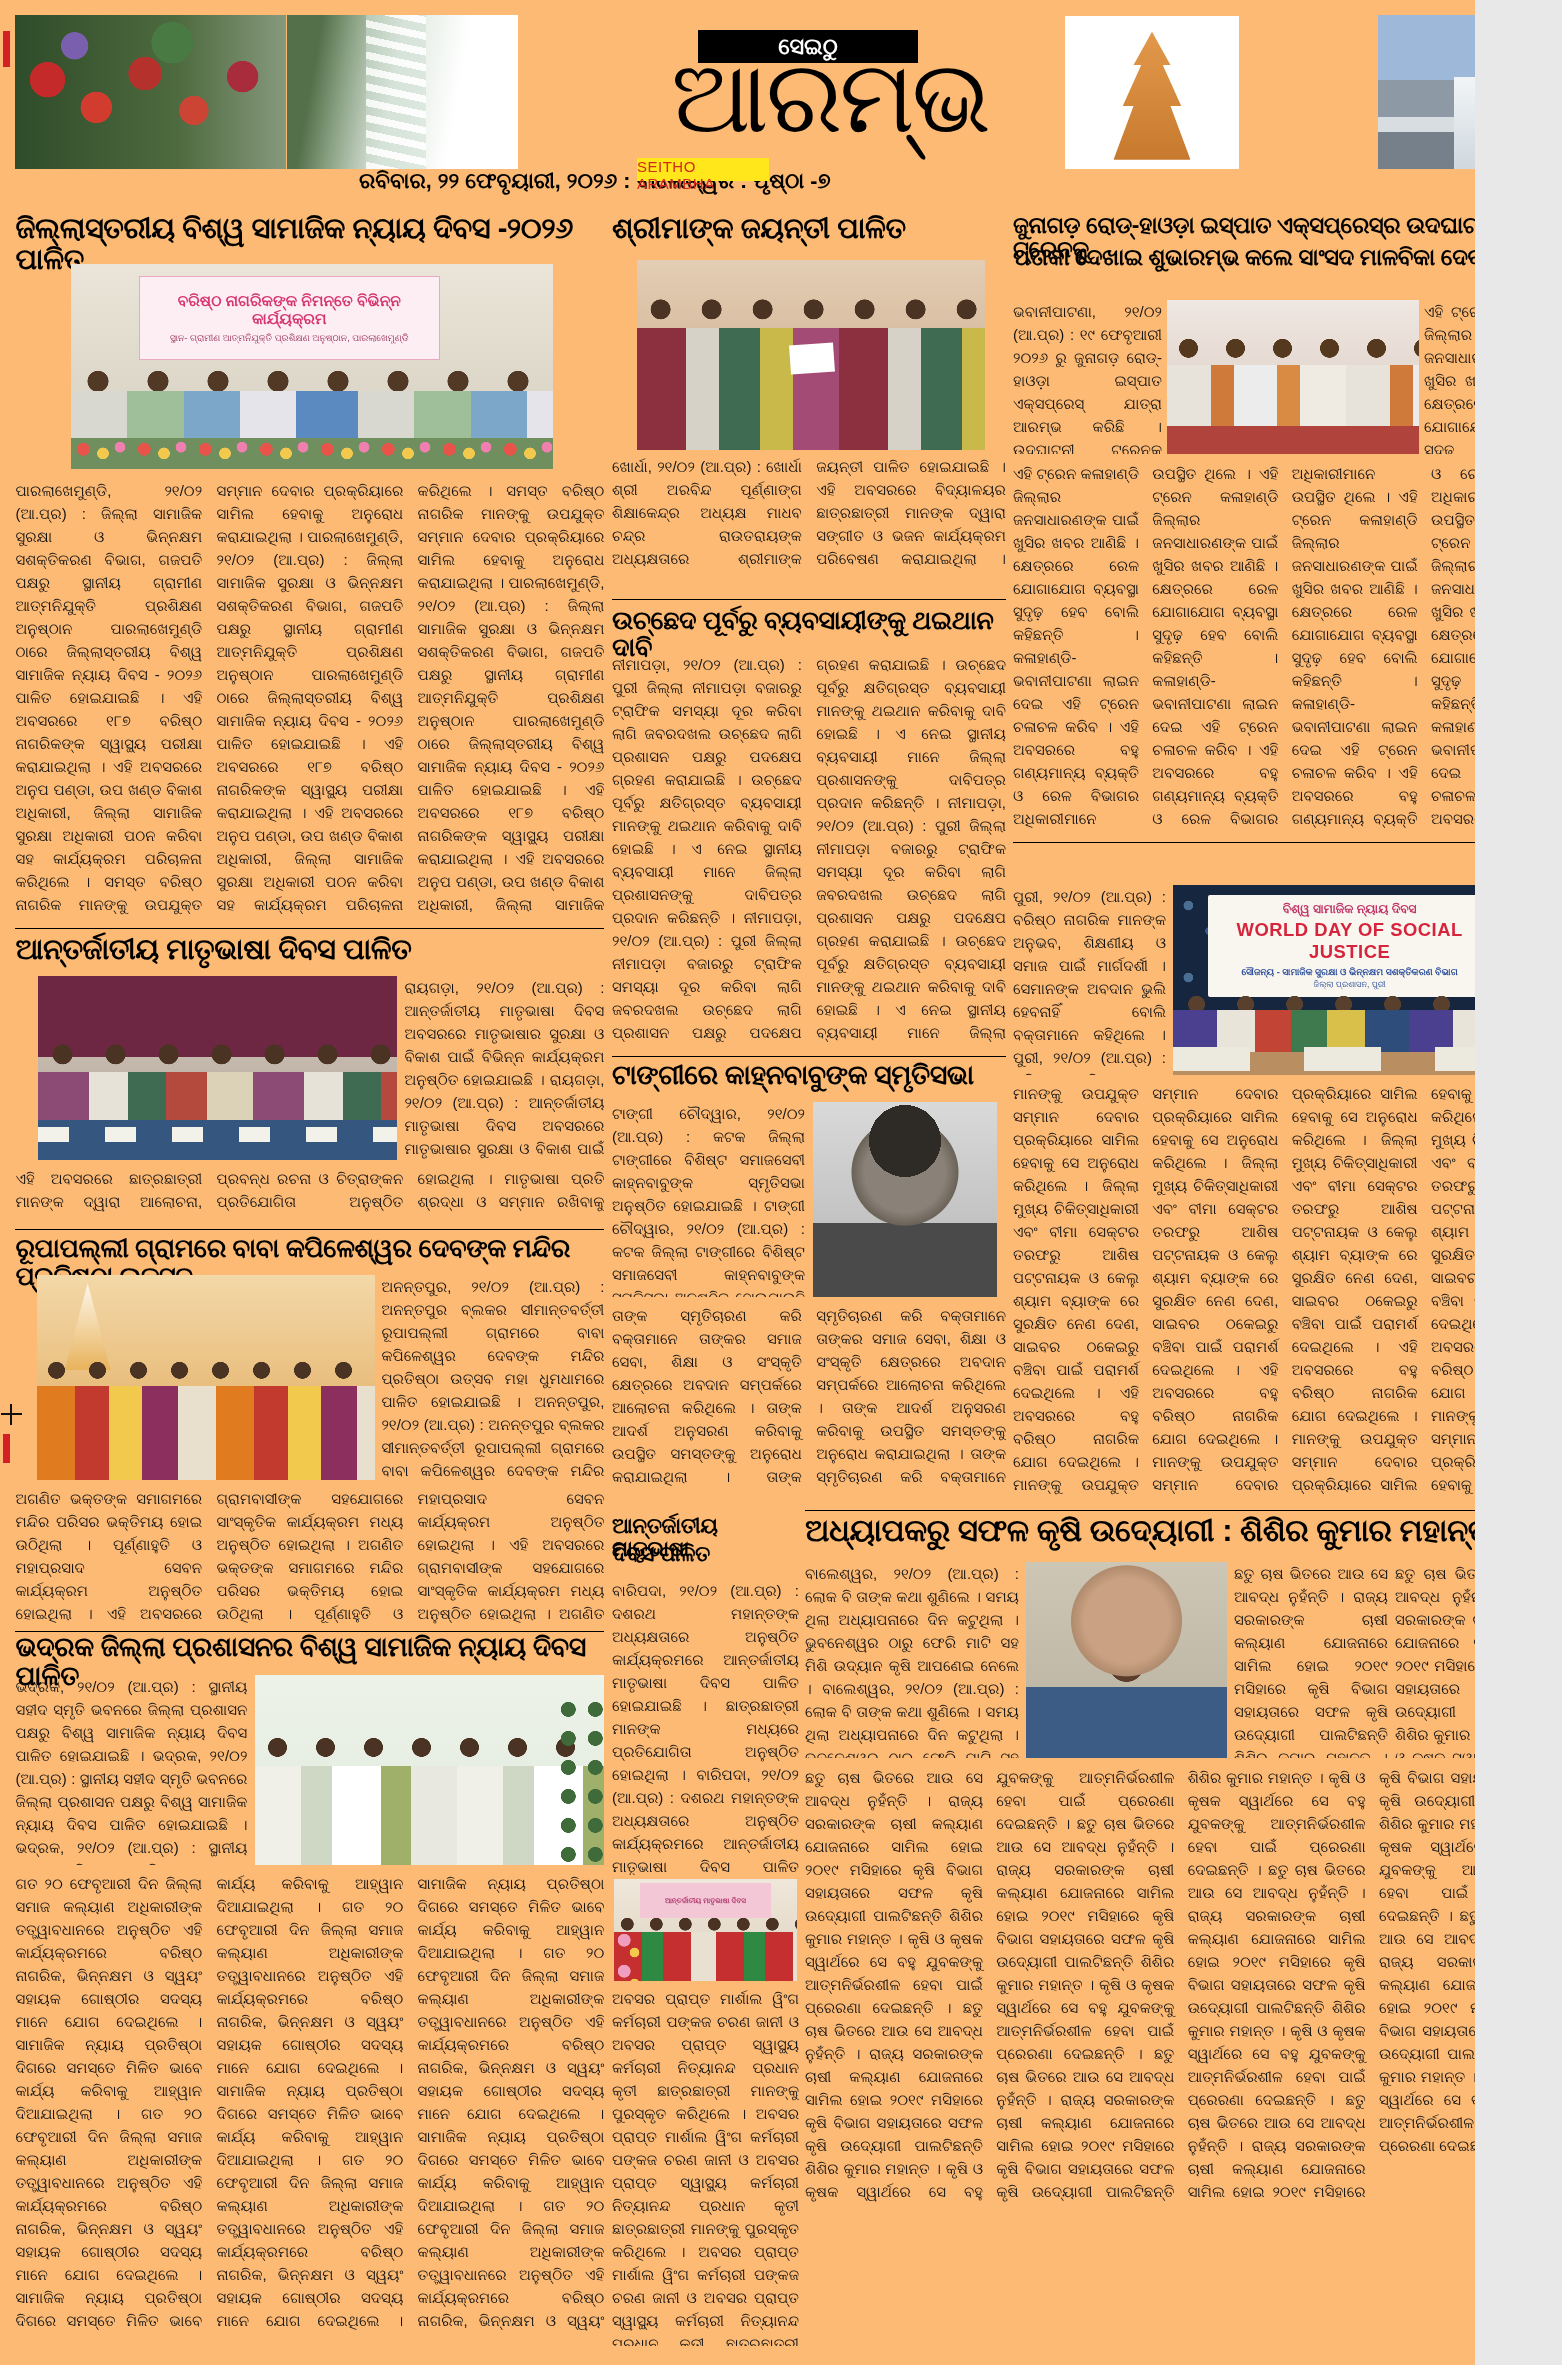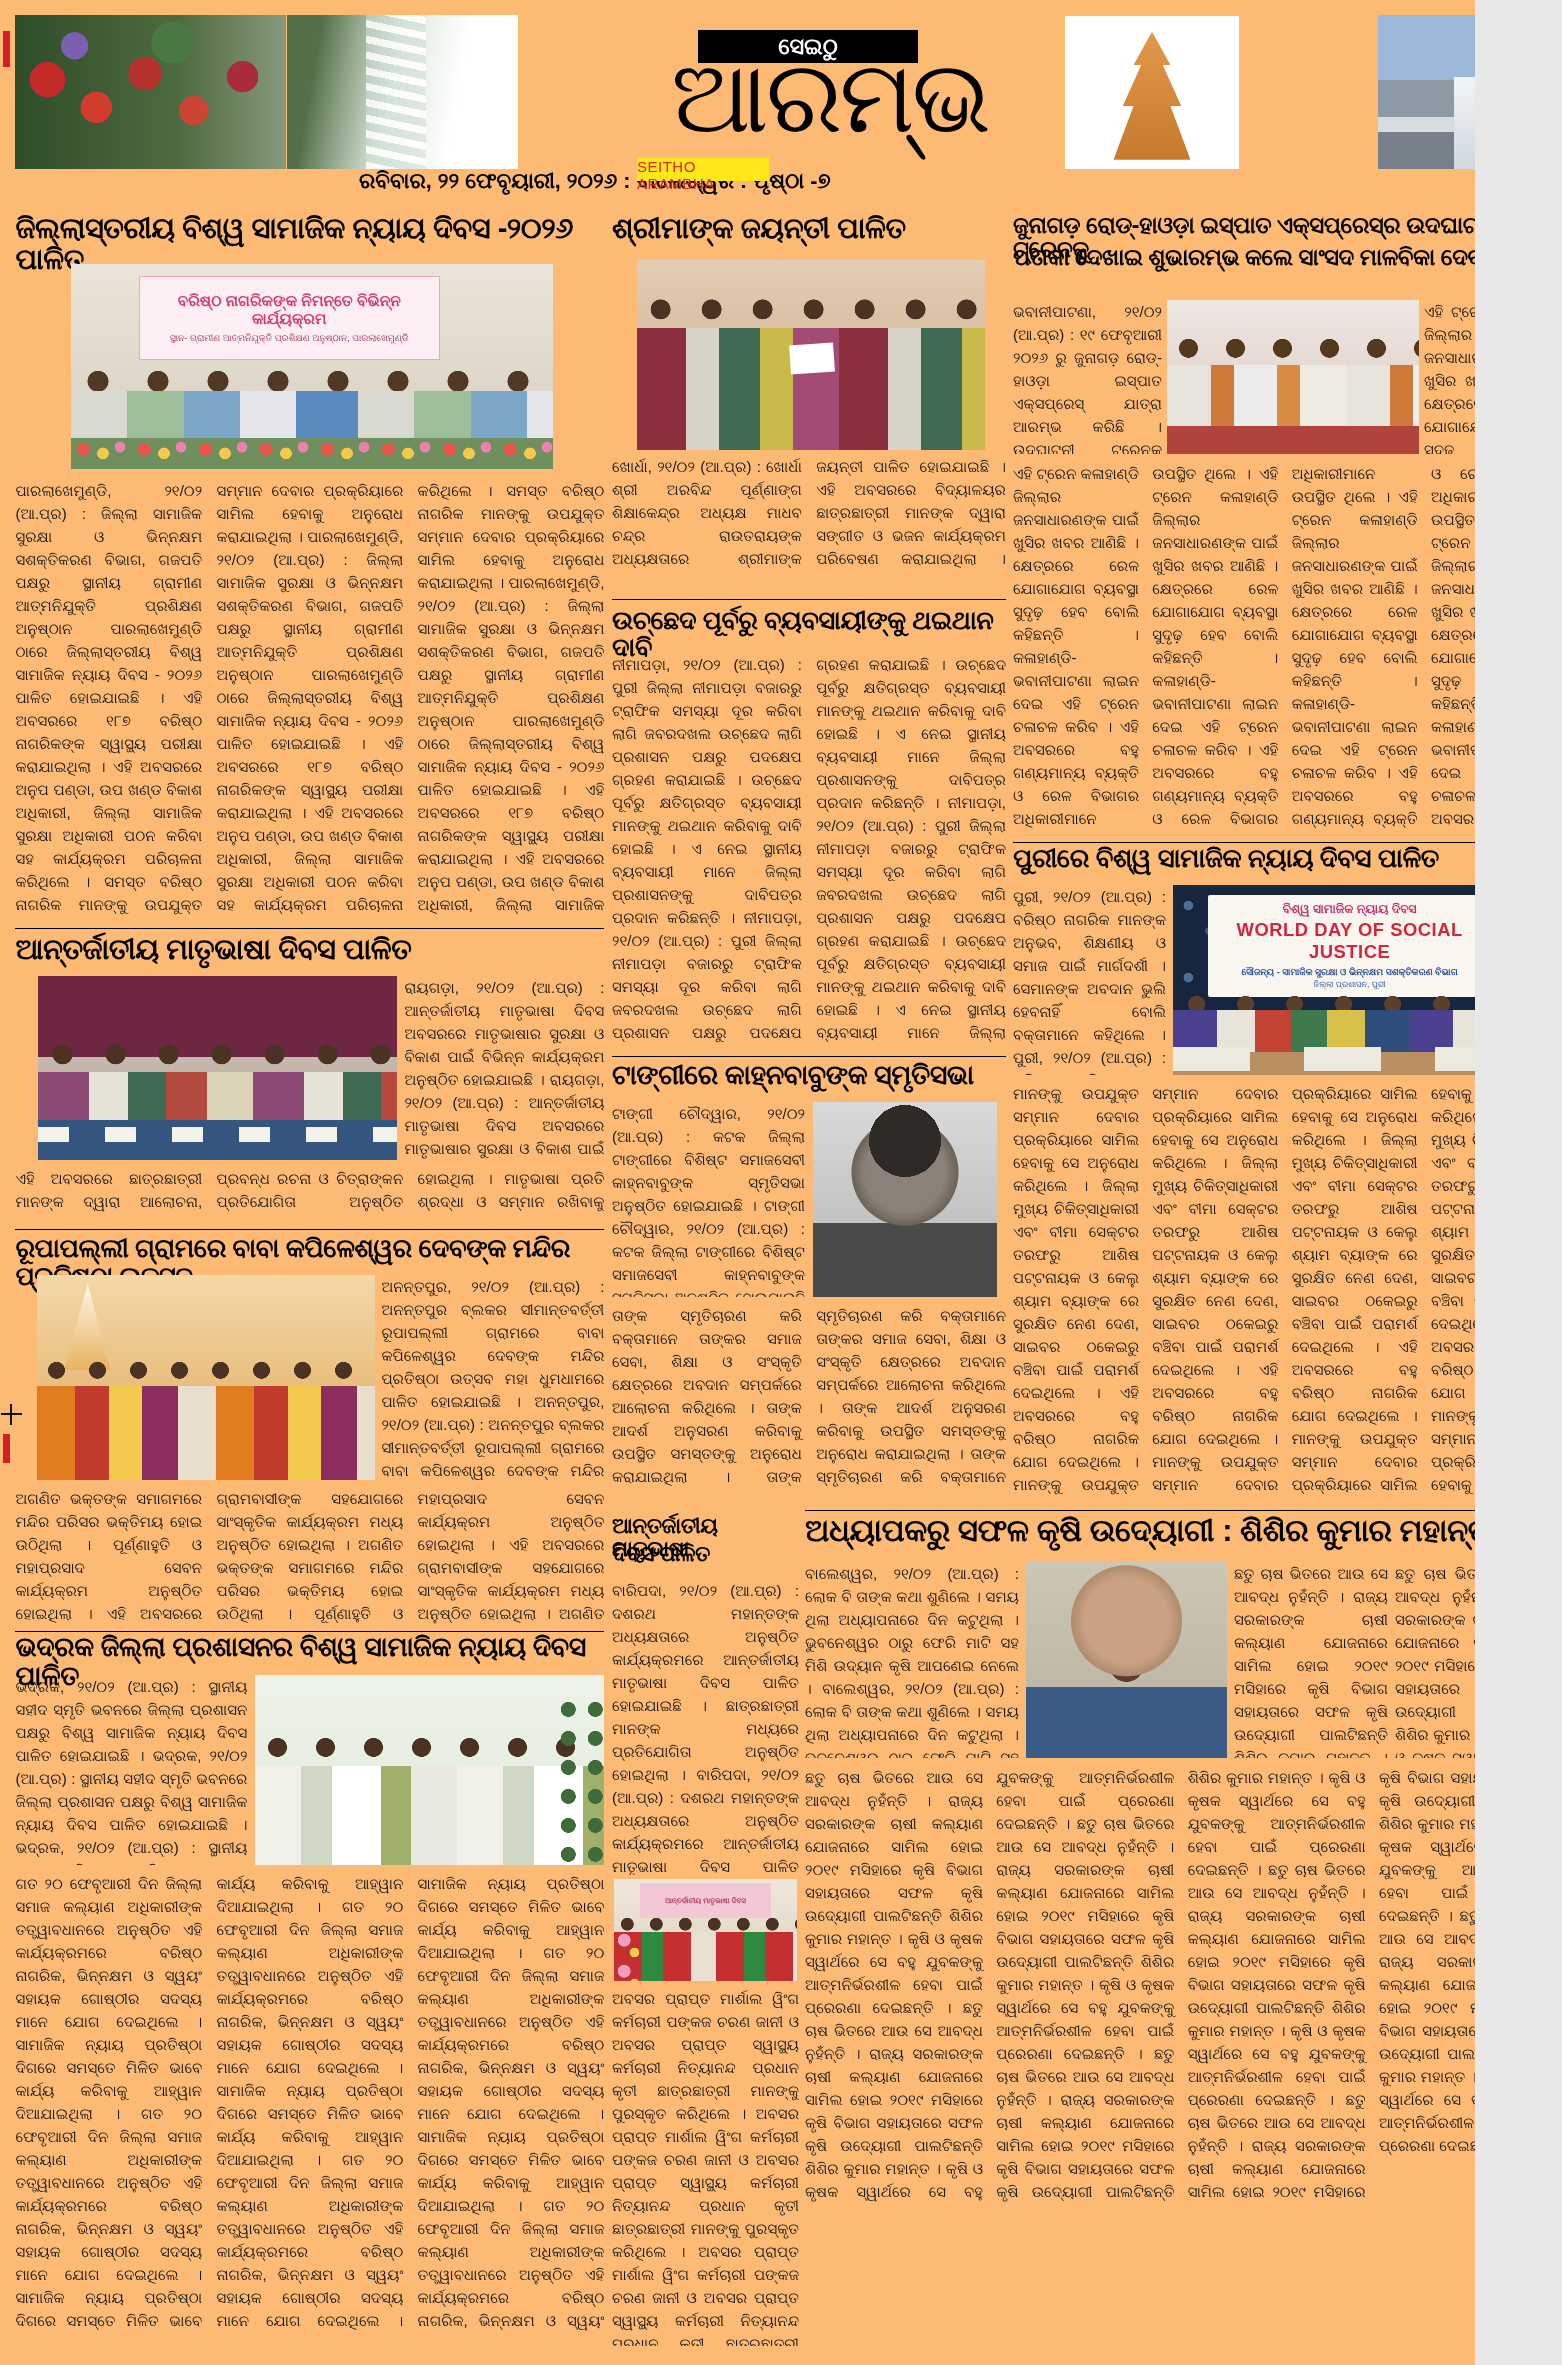--- a/index.html
+++ b/index.html
@@ -111,21 +111,20 @@
     <div class="ph" style="left:154px;top:87px;width:252px;height:154px;background:linear-gradient(#efe7e2,#d9c9bd);">
       <div class="heads" style="top:22%;height:26%;background-image:radial-gradient(circle at 21.5px 14.3px,#54391f 9.2px,transparent 9.7px);background-size:47px 100%;"></div>
       <div class="torsos" style="top:42%;height:40%;background:repeating-linear-gradient(90deg,#e7e3da 0 44px,#cf7a3a 44px 67px,#ececec 67px 110px,#d98a43 110px 133px,#f0ebe2 133px 179px);"></div>
       <div class="torsos" style="bottom:0;height:18%;background:#b0443c;"></div>
     </div>
     <div class="bt" style="position:absolute;left:411px;top:87px;width:133px;height:154px;">ଏହି ଟ୍ରେନ କଳାହାଣ୍ଡି ଜିଲ୍ଲାର ଜନସାଧାରଣଙ୍କ ପାଇଁ ଖୁସିର ଖବର ଆଣିଛି । କ୍ଷେତ୍ରରେ ରେଳ ଯୋଗାଯୋଗ ବ୍ୟବସ୍ଥା ସୁଦୃଢ଼ ହେବ ବୋଲି କହିଛନ୍ତି । କଳାହାଣ୍ଡି-ଭବାନୀପାଟଣା ଲାଇନ ଦେଇ ଏହି ଟ୍ରେନ ଚଳାଚଳ କରିବ । ଏହି ଅବସରରେ ବହୁ ଗଣ୍ୟମାନ୍ୟ ବ୍ୟକ୍ତି ଓ ରେଳ ବିଭାଗର ଅଧିକାରୀମାନେ ଉପସ୍ଥିତ ଥିଲେ । ଏହି ଟ୍ରେନ କଳାହାଣ୍ଡି ଜିଲ୍ଲାର ଜନସାଧାରଣଙ୍କ ପାଇଁ ଖୁସିର ଖବର ଆଣିଛି । କ୍ଷେତ୍ରରେ ରେଳ ଯୋଗାଯୋଗ ବ୍ୟବସ୍ଥା ସୁଦୃଢ଼ ହେବ ବୋଲି କହିଛନ୍ତି । କଳାହାଣ୍ଡି-ଭବାନୀପାଟଣା ଲାଇନ ଦେଇ ଏହି ଟ୍ରେନ ଚଳାଚଳ କରିବ । ଏହି ଅବସରରେ ବହୁ ଗଣ୍ୟମାନ୍ୟ ବ୍ୟକ୍ତି ଓ ରେଳ ବିଭାଗର ଅଧିକାରୀମାନେ ଉପସ୍ଥିତ ଥିଲେ ।</div>
     <div class="bt c4" style="position:absolute;left:0;top:249px;width:544px;height:374px;">ଏହି ଟ୍ରେନ କଳାହାଣ୍ଡି ଜିଲ୍ଲାର ଜନସାଧାରଣଙ୍କ ପାଇଁ ଖୁସିର ଖବର ଆଣିଛି । କ୍ଷେତ୍ରରେ ରେଳ ଯୋଗାଯୋଗ ବ୍ୟବସ୍ଥା ସୁଦୃଢ଼ ହେବ ବୋଲି କହିଛନ୍ତି । କଳାହାଣ୍ଡି-ଭବାନୀପାଟଣା ଲାଇନ ଦେଇ ଏହି ଟ୍ରେନ ଚଳାଚଳ କରିବ । ଏହି ଅବସରରେ ବହୁ ଗଣ୍ୟମାନ୍ୟ ବ୍ୟକ୍ତି ଓ ରେଳ ବିଭାଗର ଅଧିକାରୀମାନେ ଉପସ୍ଥିତ ଥିଲେ । ଏହି ଟ୍ରେନ କଳାହାଣ୍ଡି ଜିଲ୍ଲାର ଜନସାଧାରଣଙ୍କ ପାଇଁ ଖୁସିର ଖବର ଆଣିଛି । କ୍ଷେତ୍ରରେ ରେଳ ଯୋଗାଯୋଗ ବ୍ୟବସ୍ଥା ସୁଦୃଢ଼ ହେବ ବୋଲି କହିଛନ୍ତି । କଳାହାଣ୍ଡି-ଭବାନୀପାଟଣା ଲାଇନ ଦେଇ ଏହି ଟ୍ରେନ ଚଳାଚଳ କରିବ । ଏହି ଅବସରରେ ବହୁ ଗଣ୍ୟମାନ୍ୟ ବ୍ୟକ୍ତି ଓ ରେଳ ବିଭାଗର ଅଧିକାରୀମାନେ ଉପସ୍ଥିତ ଥିଲେ । ଏହି ଟ୍ରେନ କଳାହାଣ୍ଡି ଜିଲ୍ଲାର ଜନସାଧାରଣଙ୍କ ପାଇଁ ଖୁସିର ଖବର ଆଣିଛି । କ୍ଷେତ୍ରରେ ରେଳ ଯୋଗାଯୋଗ ବ୍ୟବସ୍ଥା ସୁଦୃଢ଼ ହେବ ବୋଲି କହିଛନ୍ତି । କଳାହାଣ୍ଡି-ଭବାନୀପାଟଣା ଲାଇନ ଦେଇ ଏହି ଟ୍ରେନ ଚଳାଚଳ କରିବ । ଏହି ଅବସରରେ ବହୁ ଗଣ୍ୟମାନ୍ୟ ବ୍ୟକ୍ତି ଓ ରେଳ ବିଭାଗର ଅଧିକାରୀମାନେ ଉପସ୍ଥିତ ଥିଲେ । ଏହି ଟ୍ରେନ କଳାହାଣ୍ଡି ଜିଲ୍ଲାର ଜନସାଧାରଣଙ୍କ ପାଇଁ ଖୁସିର ଖବର ଆଣିଛି । କ୍ଷେତ୍ରରେ ରେଳ ଯୋଗାଯୋଗ ବ୍ୟବସ୍ଥା ସୁଦୃଢ଼ ହେବ ବୋଲି କହିଛନ୍ତି । କଳାହାଣ୍ଡି-ଭବାନୀପାଟଣା ଲାଇନ ଦେଇ ଏହି ଟ୍ରେନ ଚଳାଚଳ କରିବ । ଏହି ଅବସରରେ ବହୁ ଗଣ୍ୟମାନ୍ୟ ବ୍ୟକ୍ତି ଓ ରେଳ ବିଭାଗର ଅଧିକାରୀମାନେ ଉପସ୍ଥିତ ଥିଲେ ।</div>
   </div>
 
   <div class="art" style="left:1013px;top:845px;width:544px;height:665px;">
-    <div class="hl" style="position:absolute;left:0;top:0;width:544px;font-size:26px;">ପୁରୀରେ ବିଶ୍ୱ ସାମାଜିକ ନ୍ୟାୟ ଦିବସ ପାଳିତ</div>
     <div class="bt" style="position:absolute;left:0;top:40px;width:153px;height:190px;">ପୁରୀ, ୨୧/୦୨ (ଆ.ପ୍ର) : ବରିଷ୍ଠ ନାଗରିକ ମାନଙ୍କ ଅନୁଭବ, ଶିକ୍ଷଣୀୟ ଓ ସମାଜ ପାଇଁ ମାର୍ଗଦର୍ଶୀ । ସେମାନଙ୍କ ଅବଦାନ ଭୁଲି ହେବନାହିଁ ବୋଲି ବକ୍ତାମାନେ କହିଥିଲେ । ପୁରୀ, ୨୧/୦୨ (ଆ.ପ୍ର) : ବରିଷ୍ଠ ନାଗରିକ ମାନଙ୍କ ଅନୁଭବ, ଶିକ୍ଷଣୀୟ ଓ ସମାଜ ପାଇଁ ମାର୍ଗଦର୍ଶୀ । ସେମାନଙ୍କ ଅବଦାନ ଭୁଲି ହେବନାହିଁ ବୋଲି ବକ୍ତାମାନେ କହିଥିଲେ ।</div>
     <div class="ph" style="left:160px;top:40px;width:384px;height:190px;background:#16263f;">
       <div class="abs" style="left:0;top:0;right:0;height:60%;background-image:radial-gradient(circle at 15.4px 20.5px,#7fb3e8 4.6px,transparent 5.1px),radial-gradient(circle at 36px 46px,#5a8fd0 3.6px,transparent 4.1px);background-size:61px 72px;opacity:.5;"></div>
       <div class="banner-box" style="left:9%;top:5%;width:74%;height:54%;background:#f8f6ee;border-radius:2px;">
         <div style="color:#c2356a;font-weight:700;font-size:12.3px;">ବିଶ୍ୱ ସାମାଜିକ ନ୍ୟାୟ ଦିବସ</div>
         <div style="color:#d6243c;font-weight:700;font-size:18.4px;letter-spacing:0.5px;margin-top:3.1px;">WORLD DAY OF SOCIAL JUSTICE</div>
         <div style="color:#2b4d9b;font-weight:700;font-size:9.2px;margin-top:4.1px;">ସୌଜନ୍ୟ - ସାମାଜିକ ସୁରକ୍ଷା ଓ ଭିନ୍ନକ୍ଷମ ସଶକ୍ତିକରଣ ବିଭାଗ</div>
         <div style="color:#2b4d9b;font-size:8.2px;margin-top:2px;">ଜିଲ୍ଲା ପ୍ରଶାସନ, ପୁରୀ</div>
       </div>
       <div class="torsos" style="bottom:0;height:32%;background:#b98f62;"></div>

